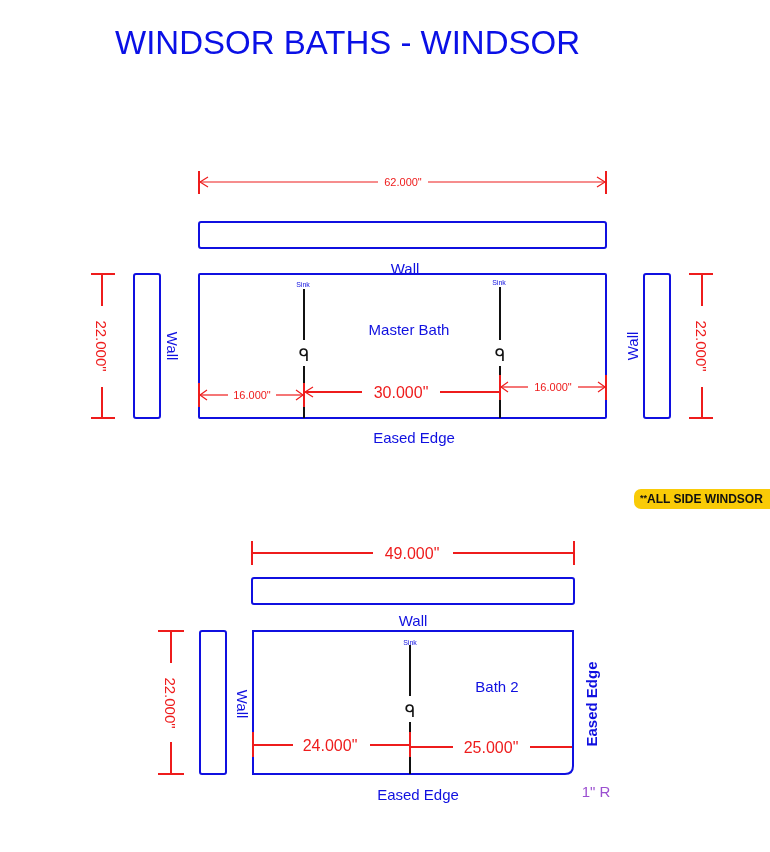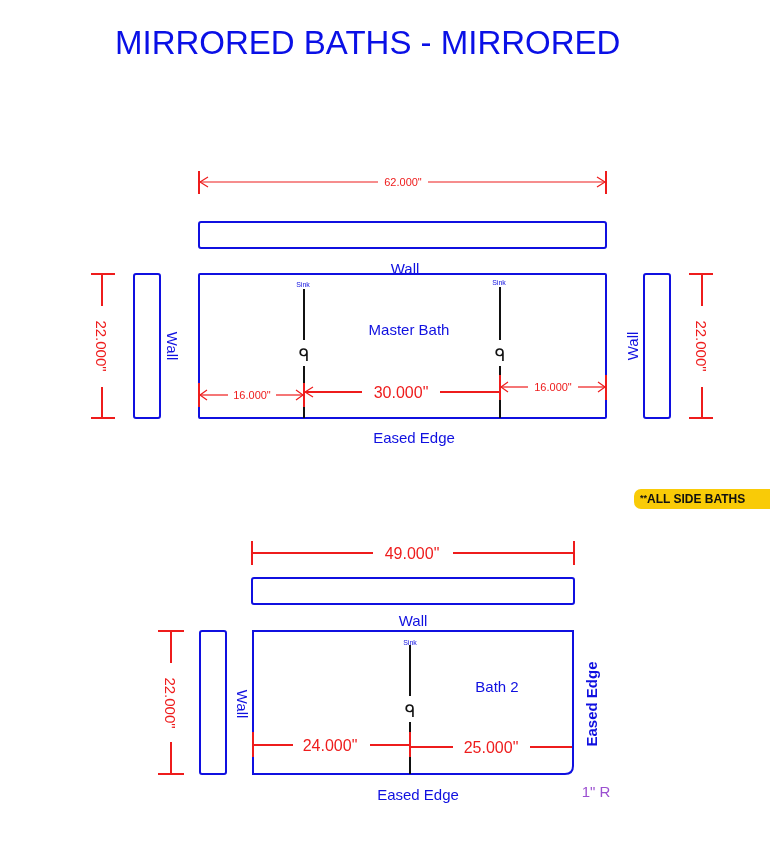--- a/index.html
+++ b/index.html
@@ -5,21 +5,21 @@
   html, body { margin:0; padding:0; background:#ffffff; }
   body { width:770px; height:852px; position:relative; overflow:hidden; font-family:"Liberation Sans", sans-serif; }
   .title { position:absolute; left:115px; top:24px; font-size:33px; color:#0a10e6; letter-spacing:0px; white-space:nowrap; }
   svg { position:absolute; left:0; top:0; }
   .note { position:absolute; left:634px; top:489px; height:20px; line-height:20px; background:#f9cb07; border-radius:7px 0 0 7px; padding:0 0 0 6px; font-size:12px; font-weight:bold; color:#111; white-space:nowrap; width:140px; overflow:hidden; }
   .note .stars { font-size:9px; vertical-align:top; position:relative; top:-1px; }
 </style>
 </head>
 <body>
 
-<div class="title">MIRRORED BATHS - MIRRORED</div>
+<div class="title">WINDSOR BATHS - WINDSOR</div>
 
 <svg width="770" height="852" viewBox="0 0 770 852" font-family="Liberation Sans, sans-serif">
   <defs>
     <marker id="arrR" markerWidth="10" markerHeight="10" refX="9" refY="5" orient="auto" markerUnits="userSpaceOnUse">
       <path d="M1,1 L9,5 L1,9" fill="none" stroke="#ee1c1c" stroke-width="1.2"></path>
     </marker>
   </defs>
 
   <g>
 
@@ -143,13 +143,13 @@
       <line x1="530" y1="747" x2="572" y2="747"></line>
     </g>
     <text x="330" y="751" font-size="16" fill="#ee1c1c" text-anchor="middle">24.000"</text>
     <text x="491" y="753" font-size="16" fill="#ee1c1c" text-anchor="middle">25.000"</text>
 
     <text x="418" y="800" font-size="15" fill="#1010e0" text-anchor="middle">Eased Edge</text>
     <text x="596" y="797" font-size="15" fill="#9b4fd0" text-anchor="middle">1" R</text>
   </g>
 </svg>
 
-<div class="note"><span class="stars">**</span><span>ALL SIDE BATHS</span></div>
+<div class="note"><span class="stars">**</span><span>ALL SIDE WINDSOR</span></div>
 
 </body></html>

